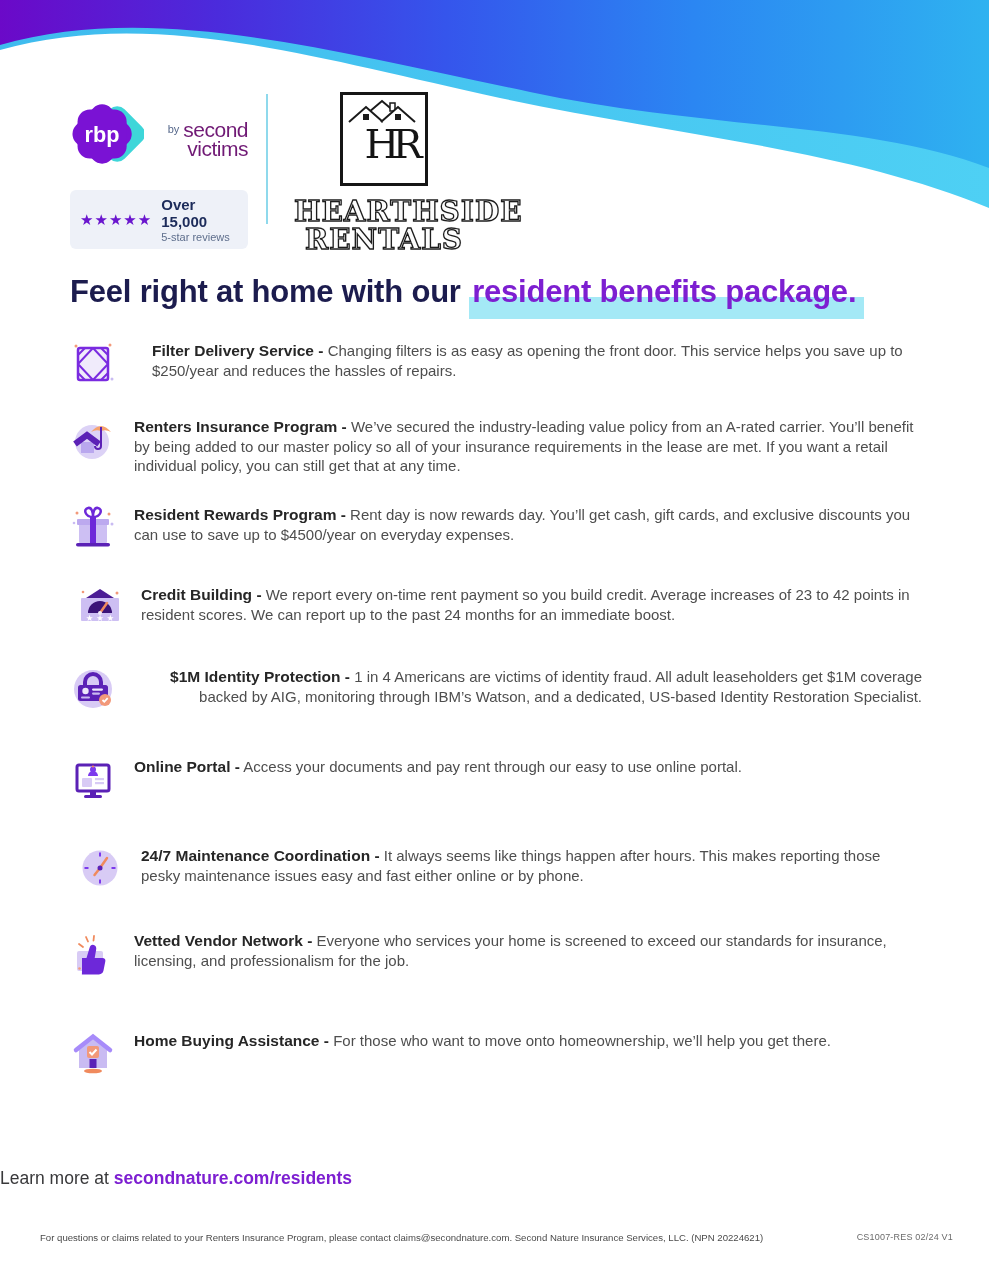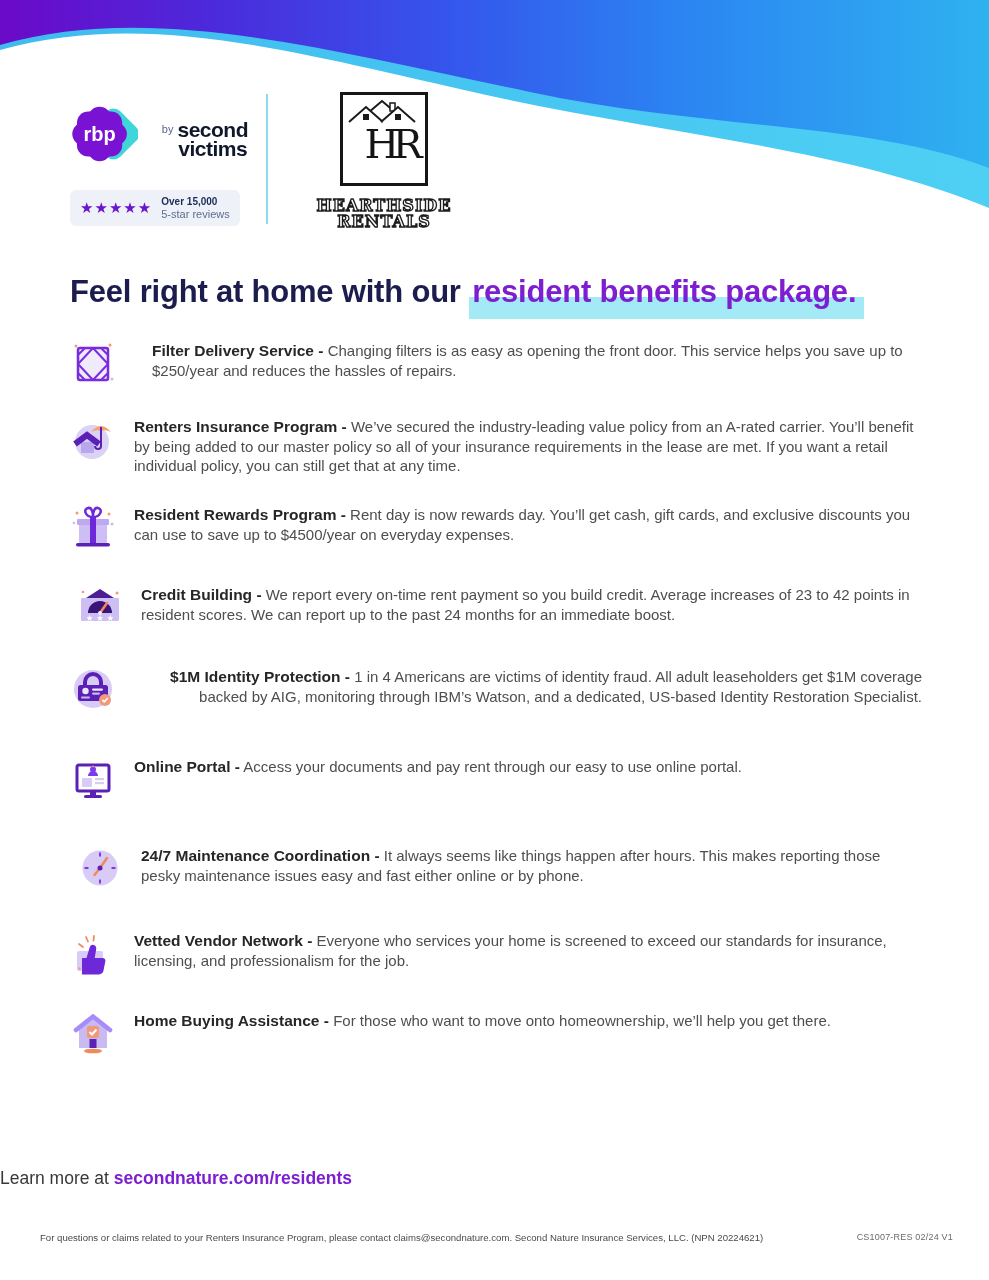--- a/index.html
+++ b/index.html
@@ -8,49 +8,49 @@
     font-family:"Liberation Sans", sans-serif;overflow:hidden;
   }
   
   .wave{position:absolute;top:0;left:0;width:989px;height:235px;pointer-events:none;}
   
   .header{position:absolute;top:92px;left:70px;display:flex;align-items:flex-start;}
   .rbp-block{width:178px;}
   .rbp-row{display:flex;align-items:center;gap:24px;}
   .byline{display:flex;align-items:flex-start;gap:4px;margin-top:10px;}
   .by{font-size:11px;color:#56688b;margin-top:3px;}
-  .brand{font-weight:bold;color:#0f172a;font-size:21px;line-height:0.92;text-align:center;letter-spacing:-0.5px;}
+  .brand{font-weight:normal;color:#701a75;font-size:21px;line-height:0.92;text-align:right;letter-spacing:-0.5px;}
   .badge{display:inline-flex;align-items:center;gap:9px;background:#eef1f8;border-radius:6px;padding:6px 10px;margin-top:14px;}
   .stars{color:#6a16ce;font-size:15px;letter-spacing:1px;white-space:nowrap;}
-  .badge-l1{font-weight:bold;color:#1c2b5a;font-size:10px;line-height:1.15;}
+  .badge-l1{font-weight:bold;color:#1c2b5a;font-size:15px;line-height:1.15;}
   .badge-l2{color:#5e6e8c;font-size:11px;line-height:1.15;}
   .divider{width:2px;height:130px;background:#8fd9ec;margin:2px 26px 0 18px;}
   .hr-block{width:180px;text-align:center;}
   .hr-box{display:inline-block;position:relative;width:82px;height:88px;border:3px solid #161616;background:#fff;}
   .hr-roofs{position:absolute;top:1px;left:2px;}
   .hr-mono{position:absolute;left:0;right:0;top:26px;text-align:center;
     font-family:"DejaVu Serif", serif;font-size:40px;color:#141414;letter-spacing:-7px;font-weight:400;margin-left:12px;}
-  .hr-name{margin-top:8px;font-family:"DejaVu Serif", serif;font-weight:bold;font-size:16px;line-height:1.0;
+  .hr-name{margin-top:8px;font-family:"DejaVu Serif", serif;font-weight:bold;font-size:28px;line-height:1.0;
     color:#fcfcfc;-webkit-text-stroke:1.3px #1c1c1c;text-shadow:0 0 1px #333;letter-spacing:1px;white-space:nowrap;text-align:center;}
   
   .headline{position:absolute;top:274px;left:70px;width:870px;
     font-size:31px;font-weight:bold;color:#1c1c4e;letter-spacing:-0.2px;white-space:nowrap;}
   .headline .hl{color:#7d1fd1;padding:0 8px 10px 3px;
     background:linear-gradient(180deg, rgba(0,0,0,0) 52%, #a4e9f6 52%);}
   
   .benefits{position:absolute;top:341px;left:70px;width:852px;}
   .benefit{display:flex;gap:18px;align-items:flex-start;}
   .benefit:nth-child(1){margin-bottom:32px;gap:36px;}
   .benefit:nth-child(2){margin-bottom:30px;}
   .benefit:nth-child(3){margin-bottom:36px;}
   .benefit:nth-child(4){margin-bottom:38px;padding-left:7px;}
   .benefit:nth-child(5){margin-bottom:46px;text-align:right;}
   .benefit:nth-child(6){margin-bottom:45px;}
   .benefit:nth-child(7){margin-bottom:41px;padding-left:7px;}
-  .benefit:nth-child(8){margin-bottom:36px;}
+  .benefit:nth-child(8){margin-bottom:56px;}
   .b-icon{width:46px;flex-shrink:0;display:flex;justify-content:center;}
   .b-text{font-size:15px;color:#4e4e4e;line-height:1.28;}
   .b-title{font-weight:bold;color:#262626;font-size:15.5px;}
   
   .learn{position:absolute;top:1168px;left:0;width:100%;font-size:17.5px;color:#38383a;}
   .learn .link{color:#7d1fd1;font-weight:bold;cursor:pointer;}
   
   .legal-row{position:absolute;top:1232px;left:40px;right:36px;display:flex;
     justify-content:space-between;align-items:flex-start;}
   .legal{font-size:9.6px;color:#4a4a4a;}

